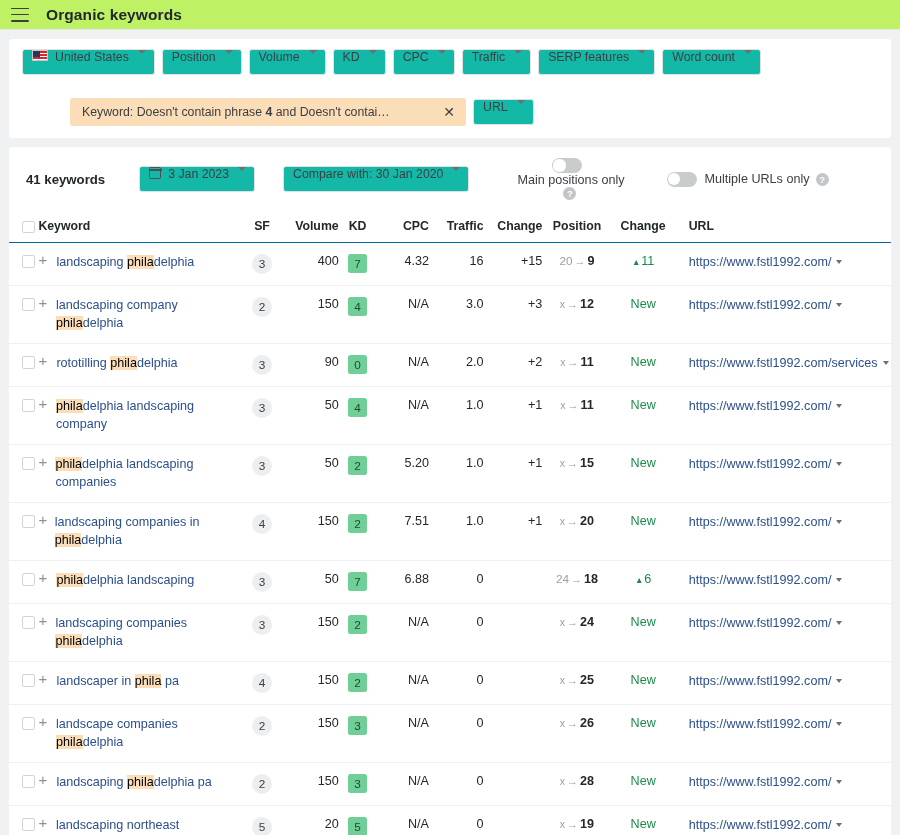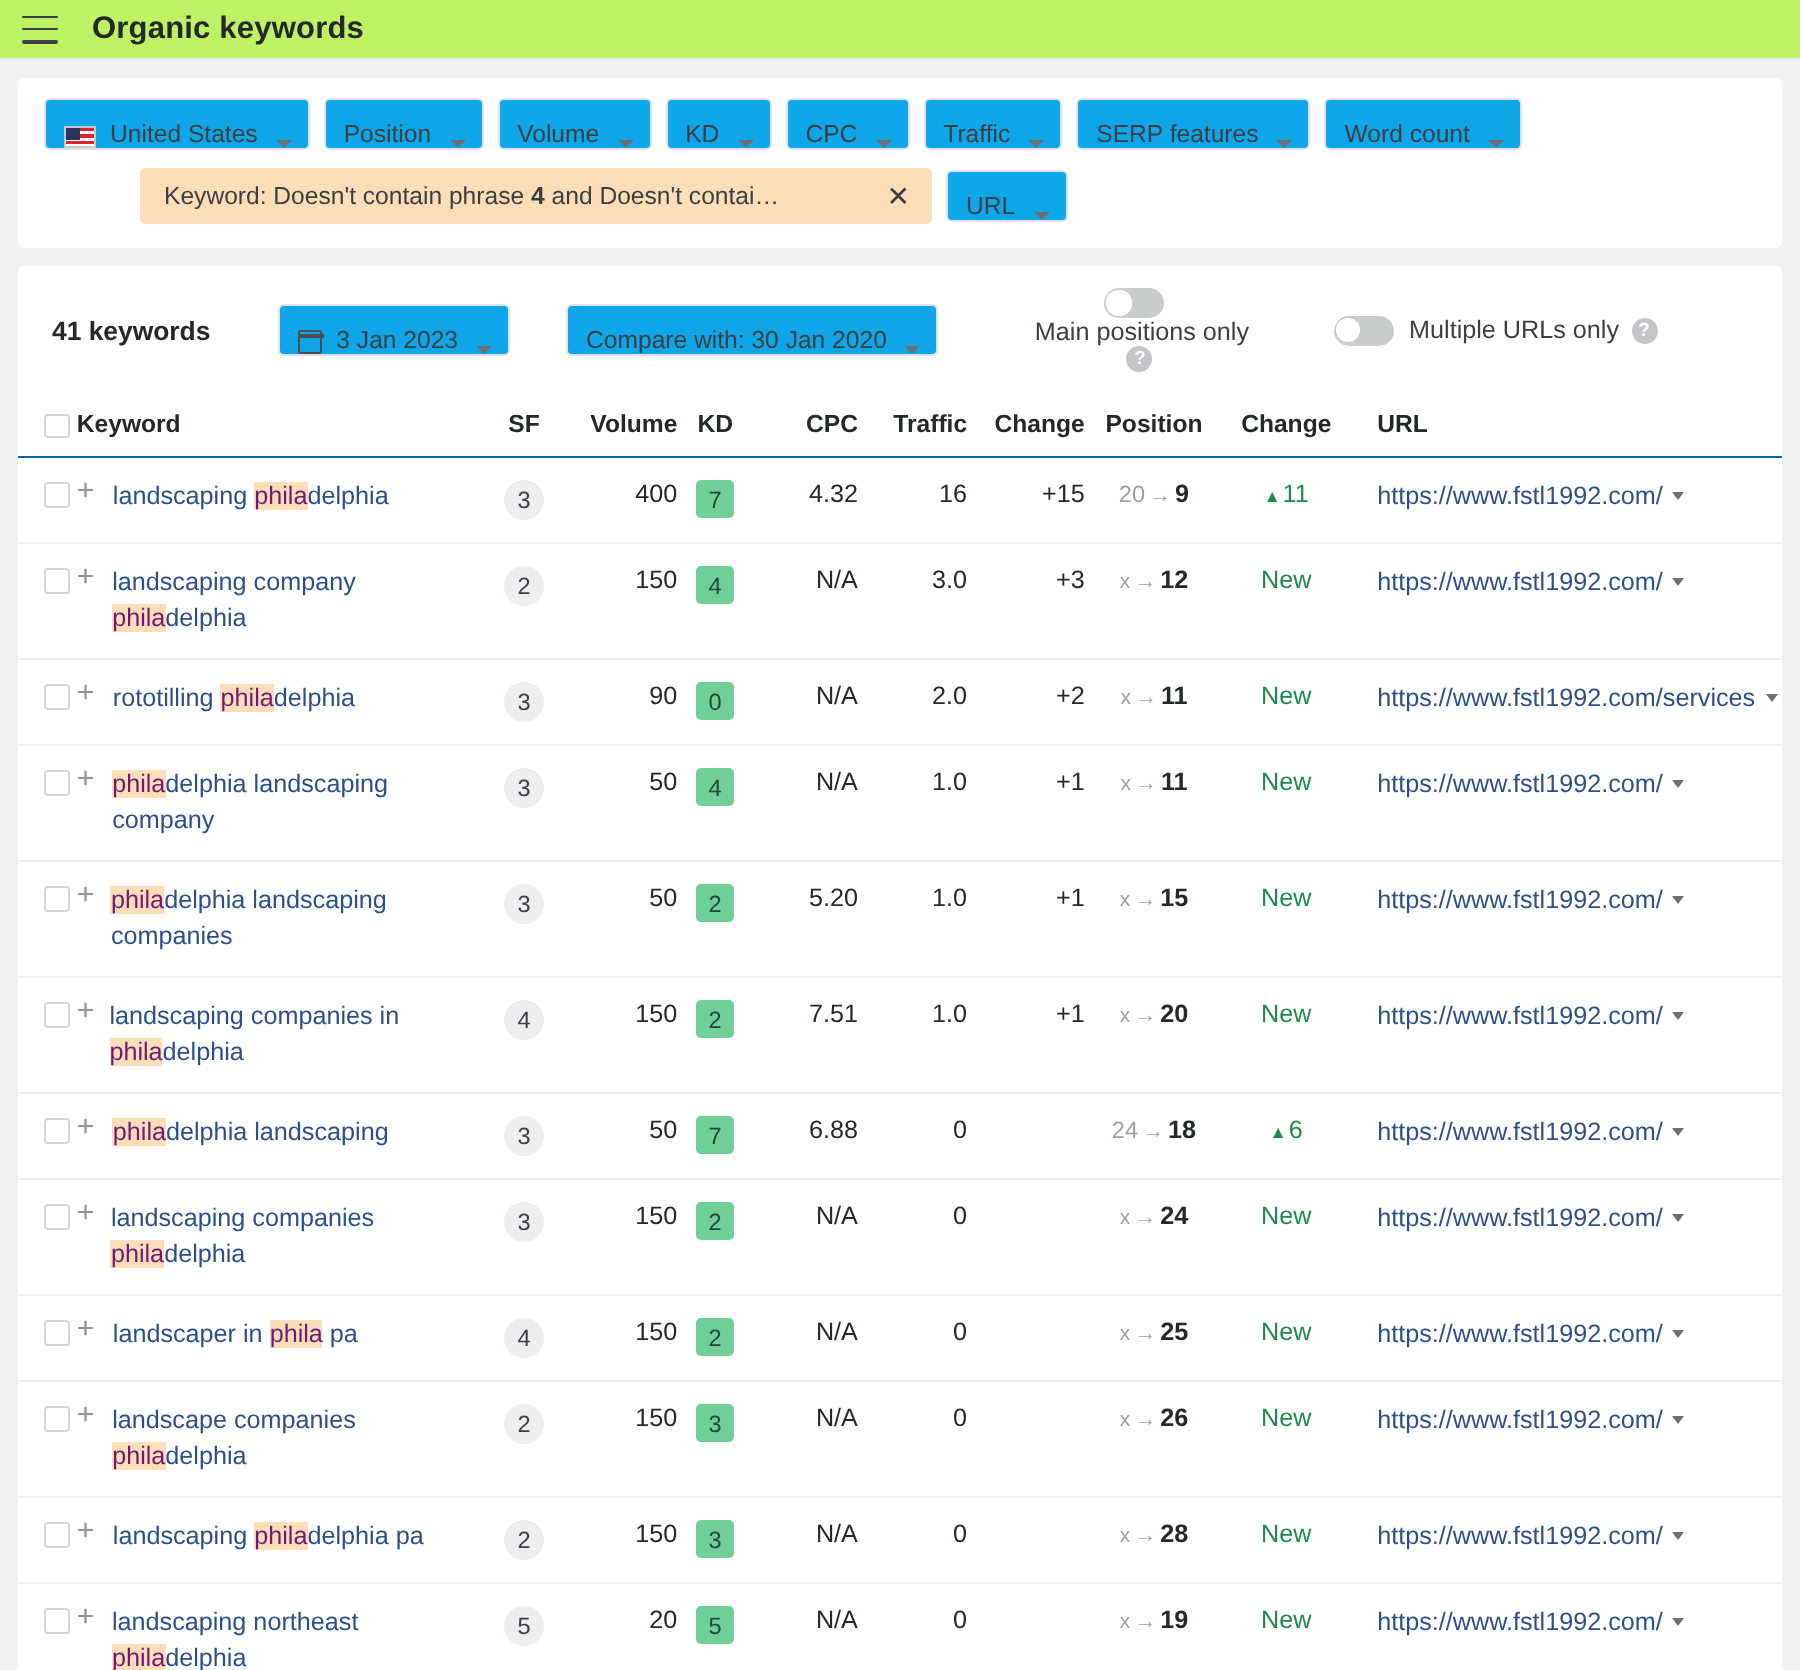--- a/index.html
+++ b/index.html
@@ -23,24 +23,24 @@
     justify-content: space-between; cursor: pointer; }
   .hamburger span { display: block; height: 1.6px; background: #3b3f42; border-radius: 1px; }
   .app-title { font-size: 15.5px; font-weight: bold; color: #23282b; margin-left: 17px; letter-spacing: 0.1px; }
 
   
   .filterpanel {
     background: #ffffff; margin: 9px 9px 0 9px;
     border-radius: 3px; padding: 10px 13px 12px 13px;
   }
   .filterrow { display: flex; align-items: center; gap: 7px; }
-  .filterrow + .filterrow { margin-top: 9px; padding-left: 48px; }
+  .filterrow + .filterrow { margin-top: 23px; padding-left: 48px; }
   .fbtn {
     height: 26px; border: 1px solid #dfe1e2; border-radius: 3px;
-    background: #0ea5e9; display: inline-flex; align-items: flex-end;
+    background: #14b8a6; display: inline-flex; align-items: flex-start;
     padding: 0 8px 0 9px; font-size: 12.3px; color: #3b3f42; cursor: pointer;
     white-space: nowrap;
   }
   .fbtn .caret { margin-left: 9px; }
   .caret { width: 0; height: 0; border-left: 4px solid transparent;
     border-right: 4px solid transparent; border-top: 4.5px solid #6b7073; display: inline-block; }
   .caret.sm { border-left-width: 3.5px; border-right-width: 3.5px; border-top-width: 4px; }
 
   .flag { width: 16px; height: 11px; margin-right: 7px; display: inline-block;
     position: relative; overflow: hidden; border: 0.5px solid #c8c8c8; flex: none; }
@@ -100,21 +100,21 @@
 
   th.c-kw { padding-left: 0 !important; }
 
   .chkbox { width: 12.5px; height: 12.5px; border: 1px solid #d2d5d6; border-radius: 2px;
     background: #fff; display: inline-block; cursor: pointer; vertical-align: middle; }
   .plus { color: #8c9194; font-size: 15px; line-height: 12px; display: inline-block;
     width: 14px; cursor: pointer; font-weight: 400; }
   .kwcell { display: flex; align-items: flex-start; }
   .kwlink { color: #2c4f8a; font-size: 12.6px; line-height: 17.5px; cursor: pointer;
     text-decoration: none; margin-left: 4px; }
-  .kwlink mark { background: #fbddb8; color: #701a75; padding: 0; }
+  .kwlink mark { background: #fbddb8; color: #000000; padding: 0; }
 
   .sfbadge { display: inline-flex; align-items: center; justify-content: center;
     width: 20px; height: 20px; border-radius: 50%; background: #eceeef;
     color: #3b3f42; font-size: 11.8px; }
   .kdbadge { display: inline-flex; align-items: center; justify-content: center;
     width: 19px; height: 19px; border-radius: 2.5px; background: #6fcf97;
     color: #1e4a33; font-size: 11.8px; }
   .na { color: #b6babc; }
   .green { color: #1a8b4a; }
   .posold { color: #9aa0a3; font-size: 11.8px; }

